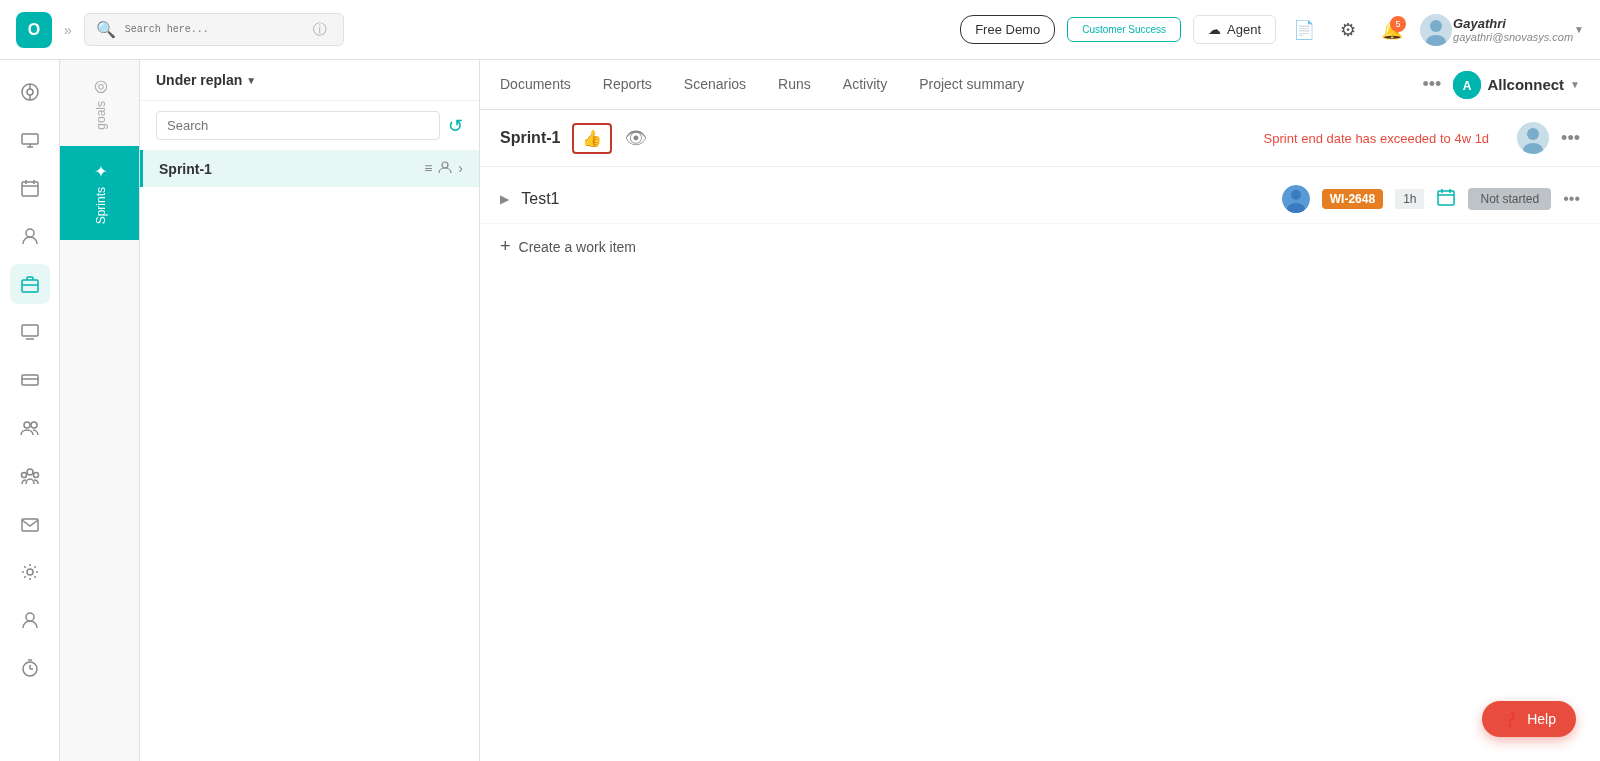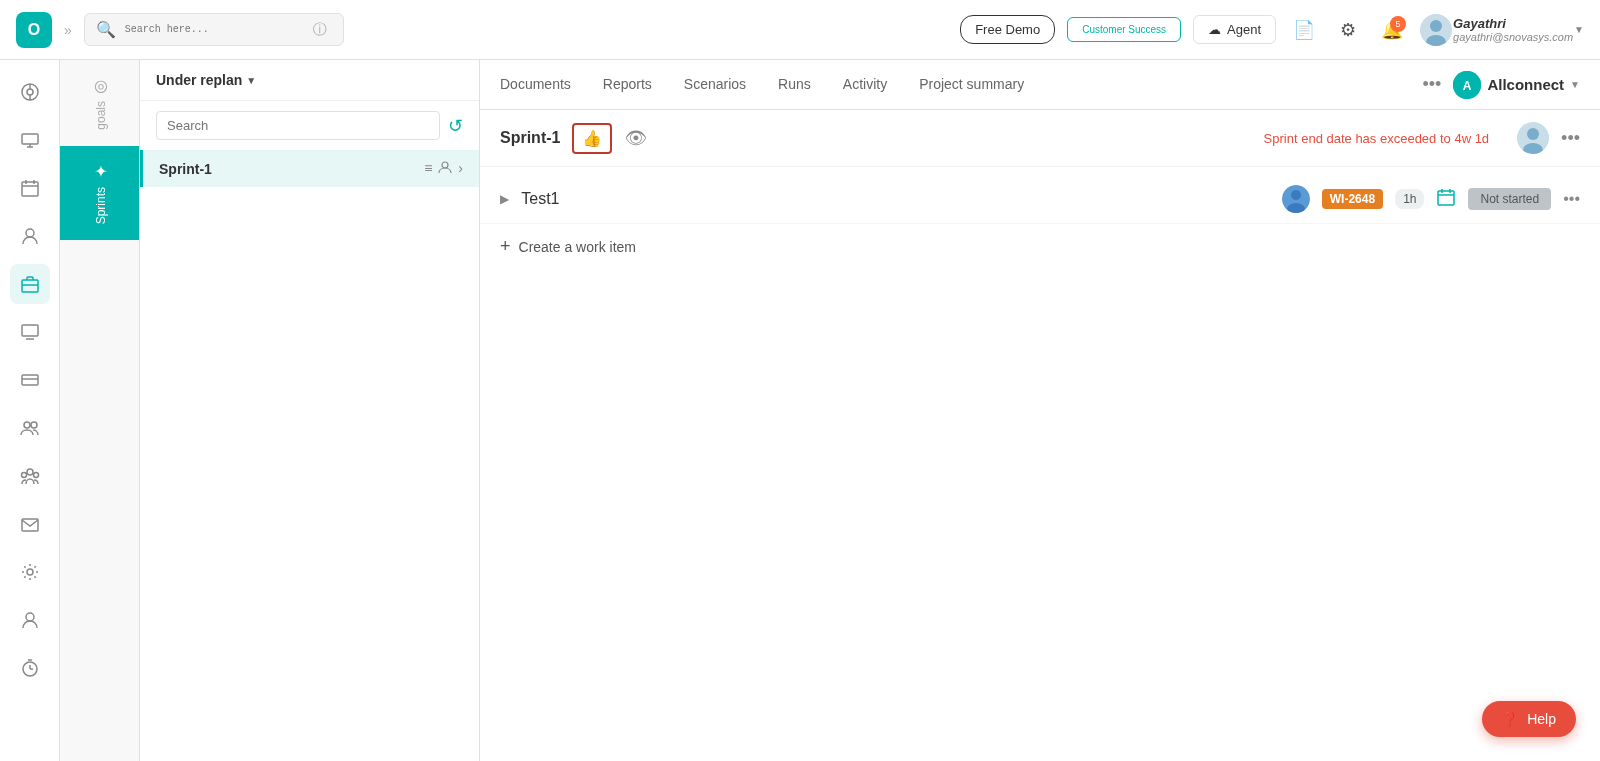--- a/index.html
+++ b/index.html
@@ -199,21 +199,21 @@
     .work-item-name { font-size: 16px; color: #333; flex: 1; }
     .assignee-avatar {
       width: 28px; height: 28px; border-radius: 50%; background: #d0e8f0;
       overflow: hidden; display: flex; align-items: center; justify-content: center; font-size: 10px;
     }
     .wi-badge {
       background: #e67e22; color: white; border-radius: 4px; padding: 3px 8px;
       font-size: 12px; font-weight: 600;
     }
     .time-badge {
-      background: #ecf0f1; color: #555; border-radius: 8px; padding: 3px 8px;
+      background: #ecf0f1; color: #555; border-radius: 0; padding: 3px 8px;
       font-size: 12px;
     }
     .calendar-icon { font-size: 18px; color: #00b5ad; cursor: pointer; }
     .status-badge {
       background: #bdc3c7; color: #555; border-radius: 4px; padding: 4px 12px;
       font-size: 12px; font-weight: 500;
     }
     .row-dots { color: #888; cursor: pointer; font-size: 16px; }
 
     

